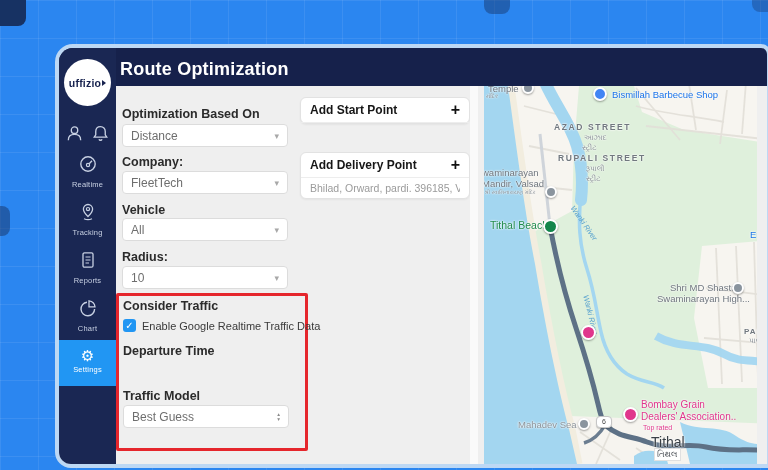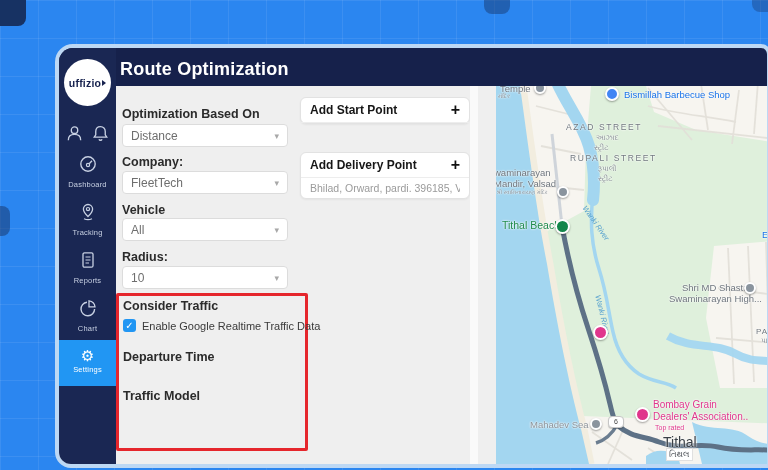--- a/index.html
+++ b/index.html
@@ -34,24 +34,24 @@
   .chkrow{position:absolute;left:7px;top:233px;display:flex;align-items:center;gap:6px}
   .chkbox{width:13px;height:13px;background:#2196f3;border-radius:3px;color:#fff;font-size:10px;line-height:13px;text-align:center;cursor:pointer}
   .chklbl{font-size:11px;color:#3a3a3a}
   .card{position:absolute;left:184px;width:168px;background:#fff;border:1px solid #e2e2e2;border-radius:6px;box-shadow:0 1px 2px rgba(0,0,0,.05)}
   .card-head{display:flex;justify-content:space-between;align-items:center;padding:4px 9px;border-bottom:1px solid #ededed}
   .card-title{font-size:12px;font-weight:bold;color:#161616}
   .plus{font-size:16px;font-weight:bold;color:#111;cursor:pointer;line-height:16px}
   .card-row{display:flex;justify-content:space-between;align-items:center;padding:4px 9px}
   .addr{font-size:10.5px;color:#9b9b9b;white-space:nowrap;overflow:hidden}
   .gap-strip{position:absolute;left:354px;top:0;bottom:0;width:8px;background:#fafafa}
-  .map{position:absolute;left:380px;top:0;width:273px;height:378px;overflow:hidden;background:#dff0dc;cursor:grab}
+  .map{position:absolute;left:368px;top:0;width:273px;height:378px;overflow:hidden;background:#dff0dc;cursor:grab}
   .map svg{position:absolute;left:0;top:0}
   .ml{position:absolute;white-space:nowrap;text-shadow:0 0 2px #fff,0 0 2px #fff}
-  .street{font-size:8.5px;font-weight:normal;letter-spacing:1.6px;color:#71787f}
+  .street{font-size:8.5px;font-weight:bold;letter-spacing:1.6px;color:#71787f}
   .gu{font-size:7.5px;color:#8a9097;letter-spacing:0}
   .poi{font-size:9.5px;color:#6f767e}
   .poi-blue{font-size:9.5px;color:#1a73e8}
   .poi-green{font-size:10.5px;color:#1f8a4c}
   .poi-pink{font-size:10px;color:#e0368c}
   .poi-pink-sm{font-size:7px;color:#e0368c}
   .town{font-size:14px;font-weight:normal;color:#3a4046}
   .town-gu{font-size:8.5px;color:#4a4f55;background:#fff;border:1px solid #e0e0e0;padding:0 2px}
   .river-label{position:absolute;color:#58a2cf;font-style:italic;font-size:7.5px;transform-origin:0 0;white-space:nowrap}
   .mk{position:absolute;border-radius:50%;border:2px solid #fff;box-shadow:0 1px 2px rgba(0,0,0,.35);box-sizing:border-box}
@@ -91,21 +91,21 @@
           <path d="M8.4,16 a1.7,1.7 0 0 0 3.2,0" fill="none" stroke="#c7d0e2" stroke-width="1.4"></path>
         </svg>
       </div>
 
       <div class="nav-item" style="top:106px">
         <svg width="20" height="20" viewBox="0 0 20 20">
           <circle cx="10" cy="10" r="7.2" fill="none" stroke="#c7d0e2" stroke-width="1.4"></circle>
           <circle cx="10" cy="11" r="1.6" fill="none" stroke="#c7d0e2" stroke-width="1.2"></circle>
           <path d="M11.2,9.8 L14,6.8" stroke="#c7d0e2" stroke-width="1.4" fill="none"></path>
         </svg>
-        <div class="nav-lbl">Dashboard</div>
+        <div class="nav-lbl">Realtime</div>
       </div>
 
       <div class="nav-item" style="top:154px">
         <svg width="20" height="20" viewBox="0 0 20 20">
           <path d="M10,2.5 a4.6,4.6 0 0 1 4.6,4.6 C14.6,10.3 10,14.5 10,14.5 S5.4,10.3 5.4,7.1 A4.6,4.6 0 0 1 10,2.5 Z" fill="none" stroke="#c7d0e2" stroke-width="1.3"></path>
           <circle cx="10" cy="7.1" r="1.6" fill="none" stroke="#c7d0e2" stroke-width="1.2"></circle>
           <path d="M6,16.8 q4,1.8 8,0" fill="none" stroke="#c7d0e2" stroke-width="1.2"></path>
         </svg>
         <div class="nav-lbl">Tracking</div>
       </div>
@@ -159,23 +159,30 @@
       </div>
 
       <div class="redbox"></div>
 
       <div class="flabel" style="left:7px;top:213px">Consider Traffic</div>
       <div class="chkrow">
         <span class="chkbox"><span>✓</span></span>
         <span class="chklbl">Enable Google Realtime Traffic Data</span>
       </div>
 
-      <div class="flabel" style="left:7px;top:264px">Departure Time</div>
+      <div class="flabel" style="left:7px;top:258px">Departure Time</div>
 
       <div class="flabel" style="left:7px;top:303px">Traffic Model</div>
+      <div class="fselect" style="left:7px;top:319px">
+        <span>Best Guess</span>
+        <span class="updown">
+            <span>▴</span>
+            <span>▾</span>
+          </span>
+      </div>
 
       <div class="card" style="top:11px">
         <div class="card-head">
           <span class="card-title">Add Start Point</span>
           <span class="plus">+</span>
         </div>
       </div>
 
       <div class="card" style="top:66px">
         <div class="card-head">

